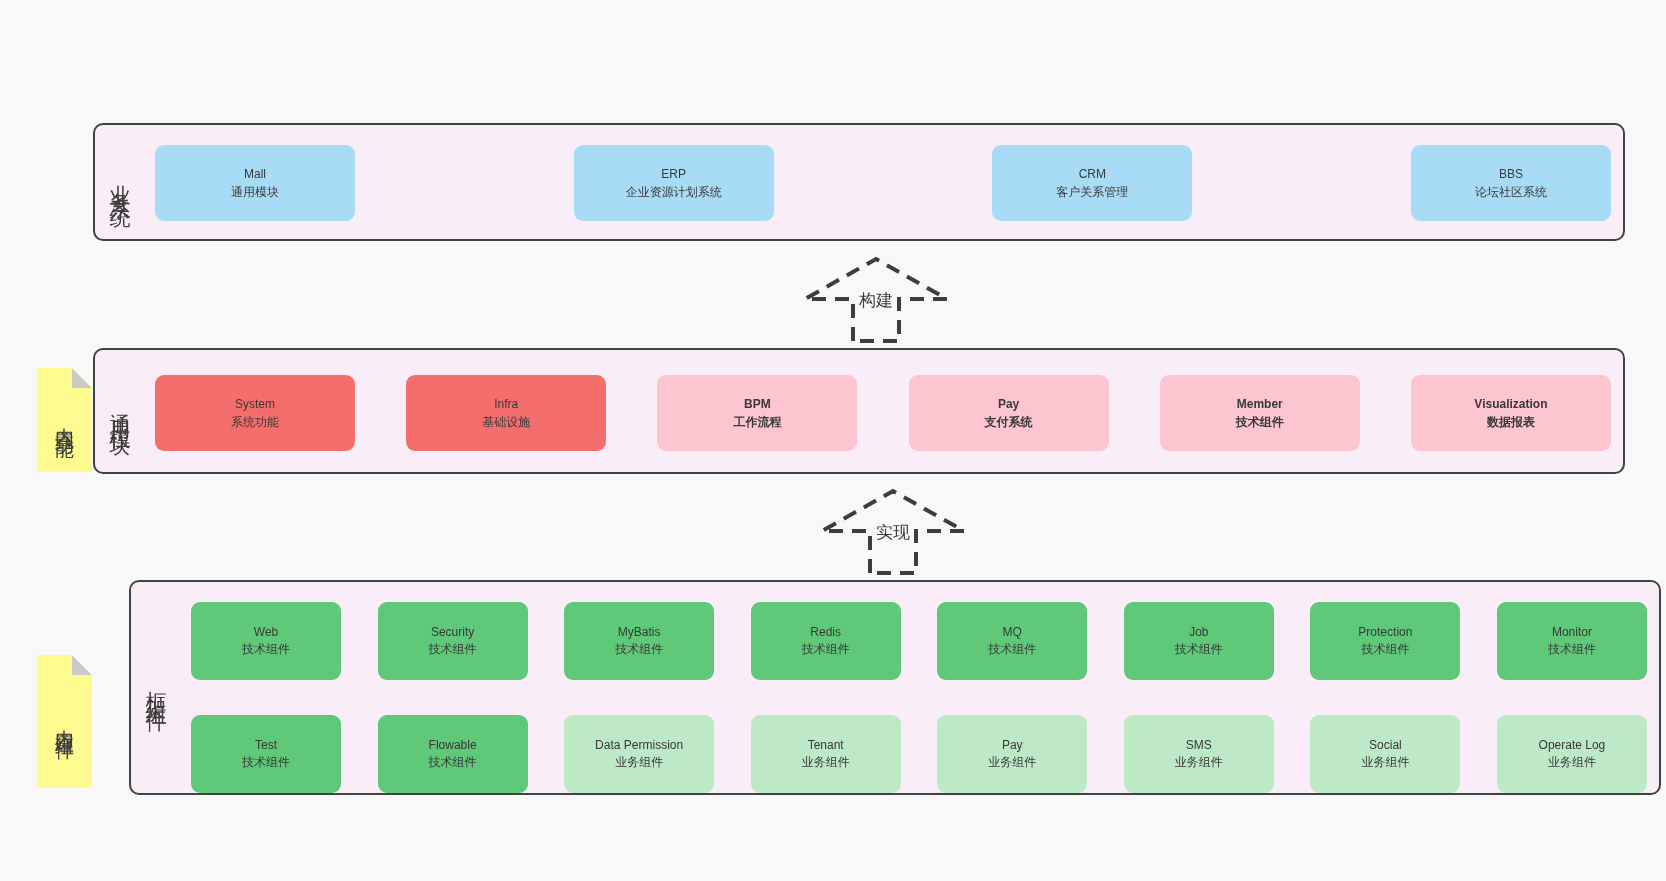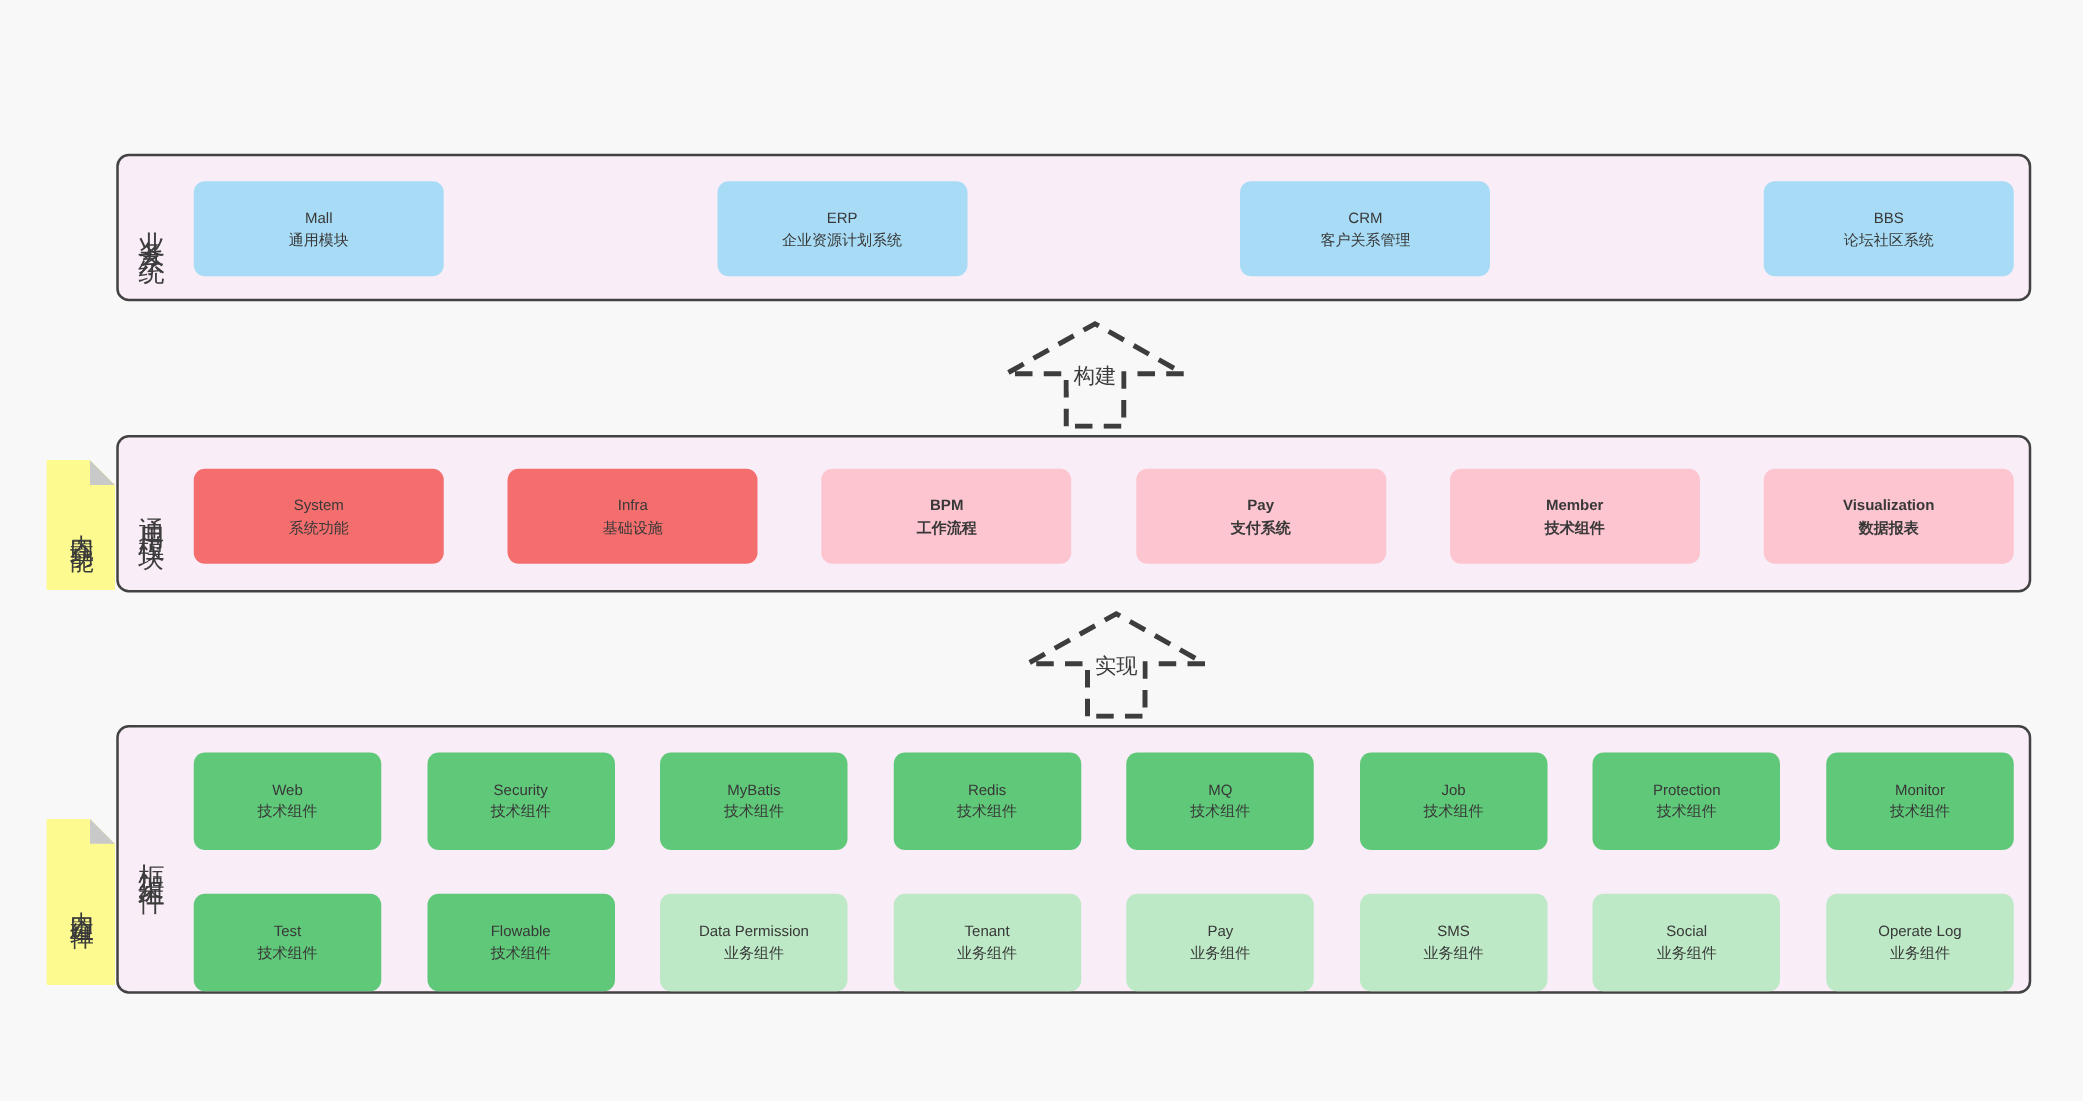--- a/index.html
+++ b/index.html
@@ -13,21 +13,21 @@
   }
   .layer{
     position:absolute;left:93px;width:1532px;
     background:var(--panel,#f9edf7);
     border:2px solid var(--panel-border,#424242);
     border-radius:10px;
     box-sizing:border-box;
   }
   .layer-top{top:123px;height:118px;}
   .layer-mid{top:348px;height:126px;}
-  .layer-bot{top:580px;height:215px;}
+  .layer-bot{top:580px;height:215px;margin-left:36px;}
   .vlabel{
     position:absolute;left:11px;top:50%;
     transform:translateY(-50%);
     writing-mode:vertical-rl;text-orientation:upright;
     font-size:21px;letter-spacing:7px;
     color:var(--ink,#3c3c3c);
     white-space:nowrap;
   }
   .row{
     position:absolute;left:60px;right:12px;

